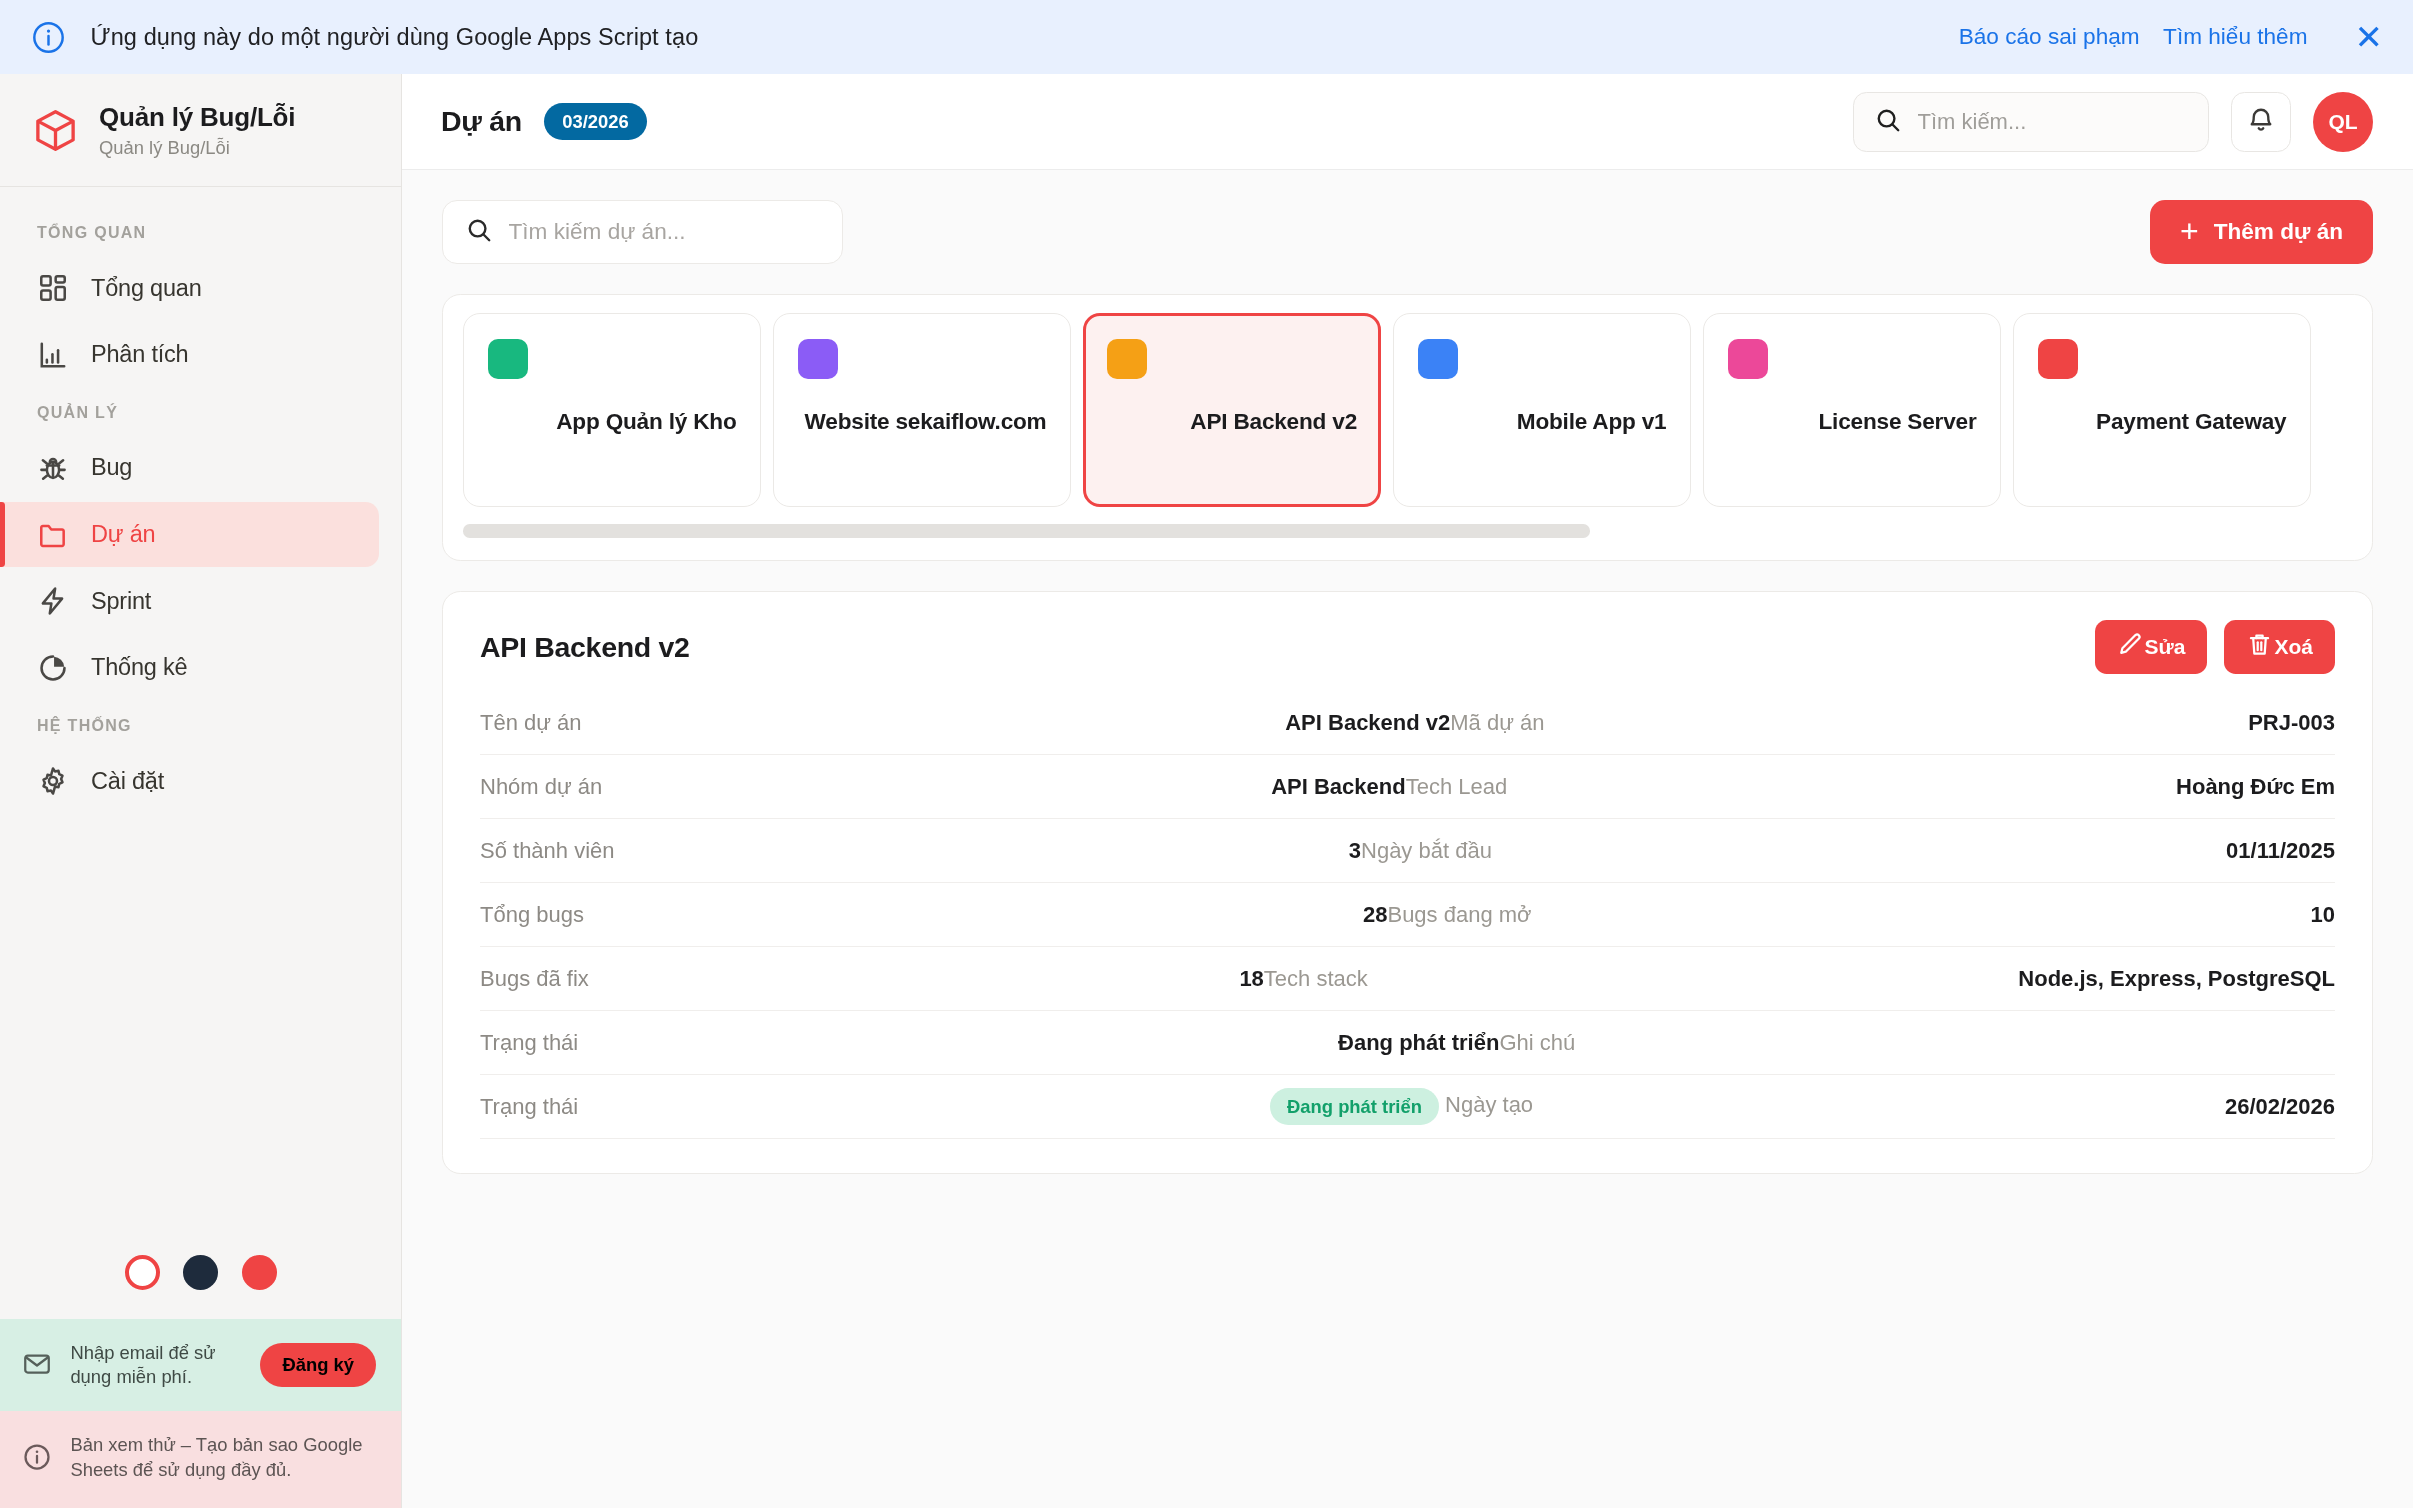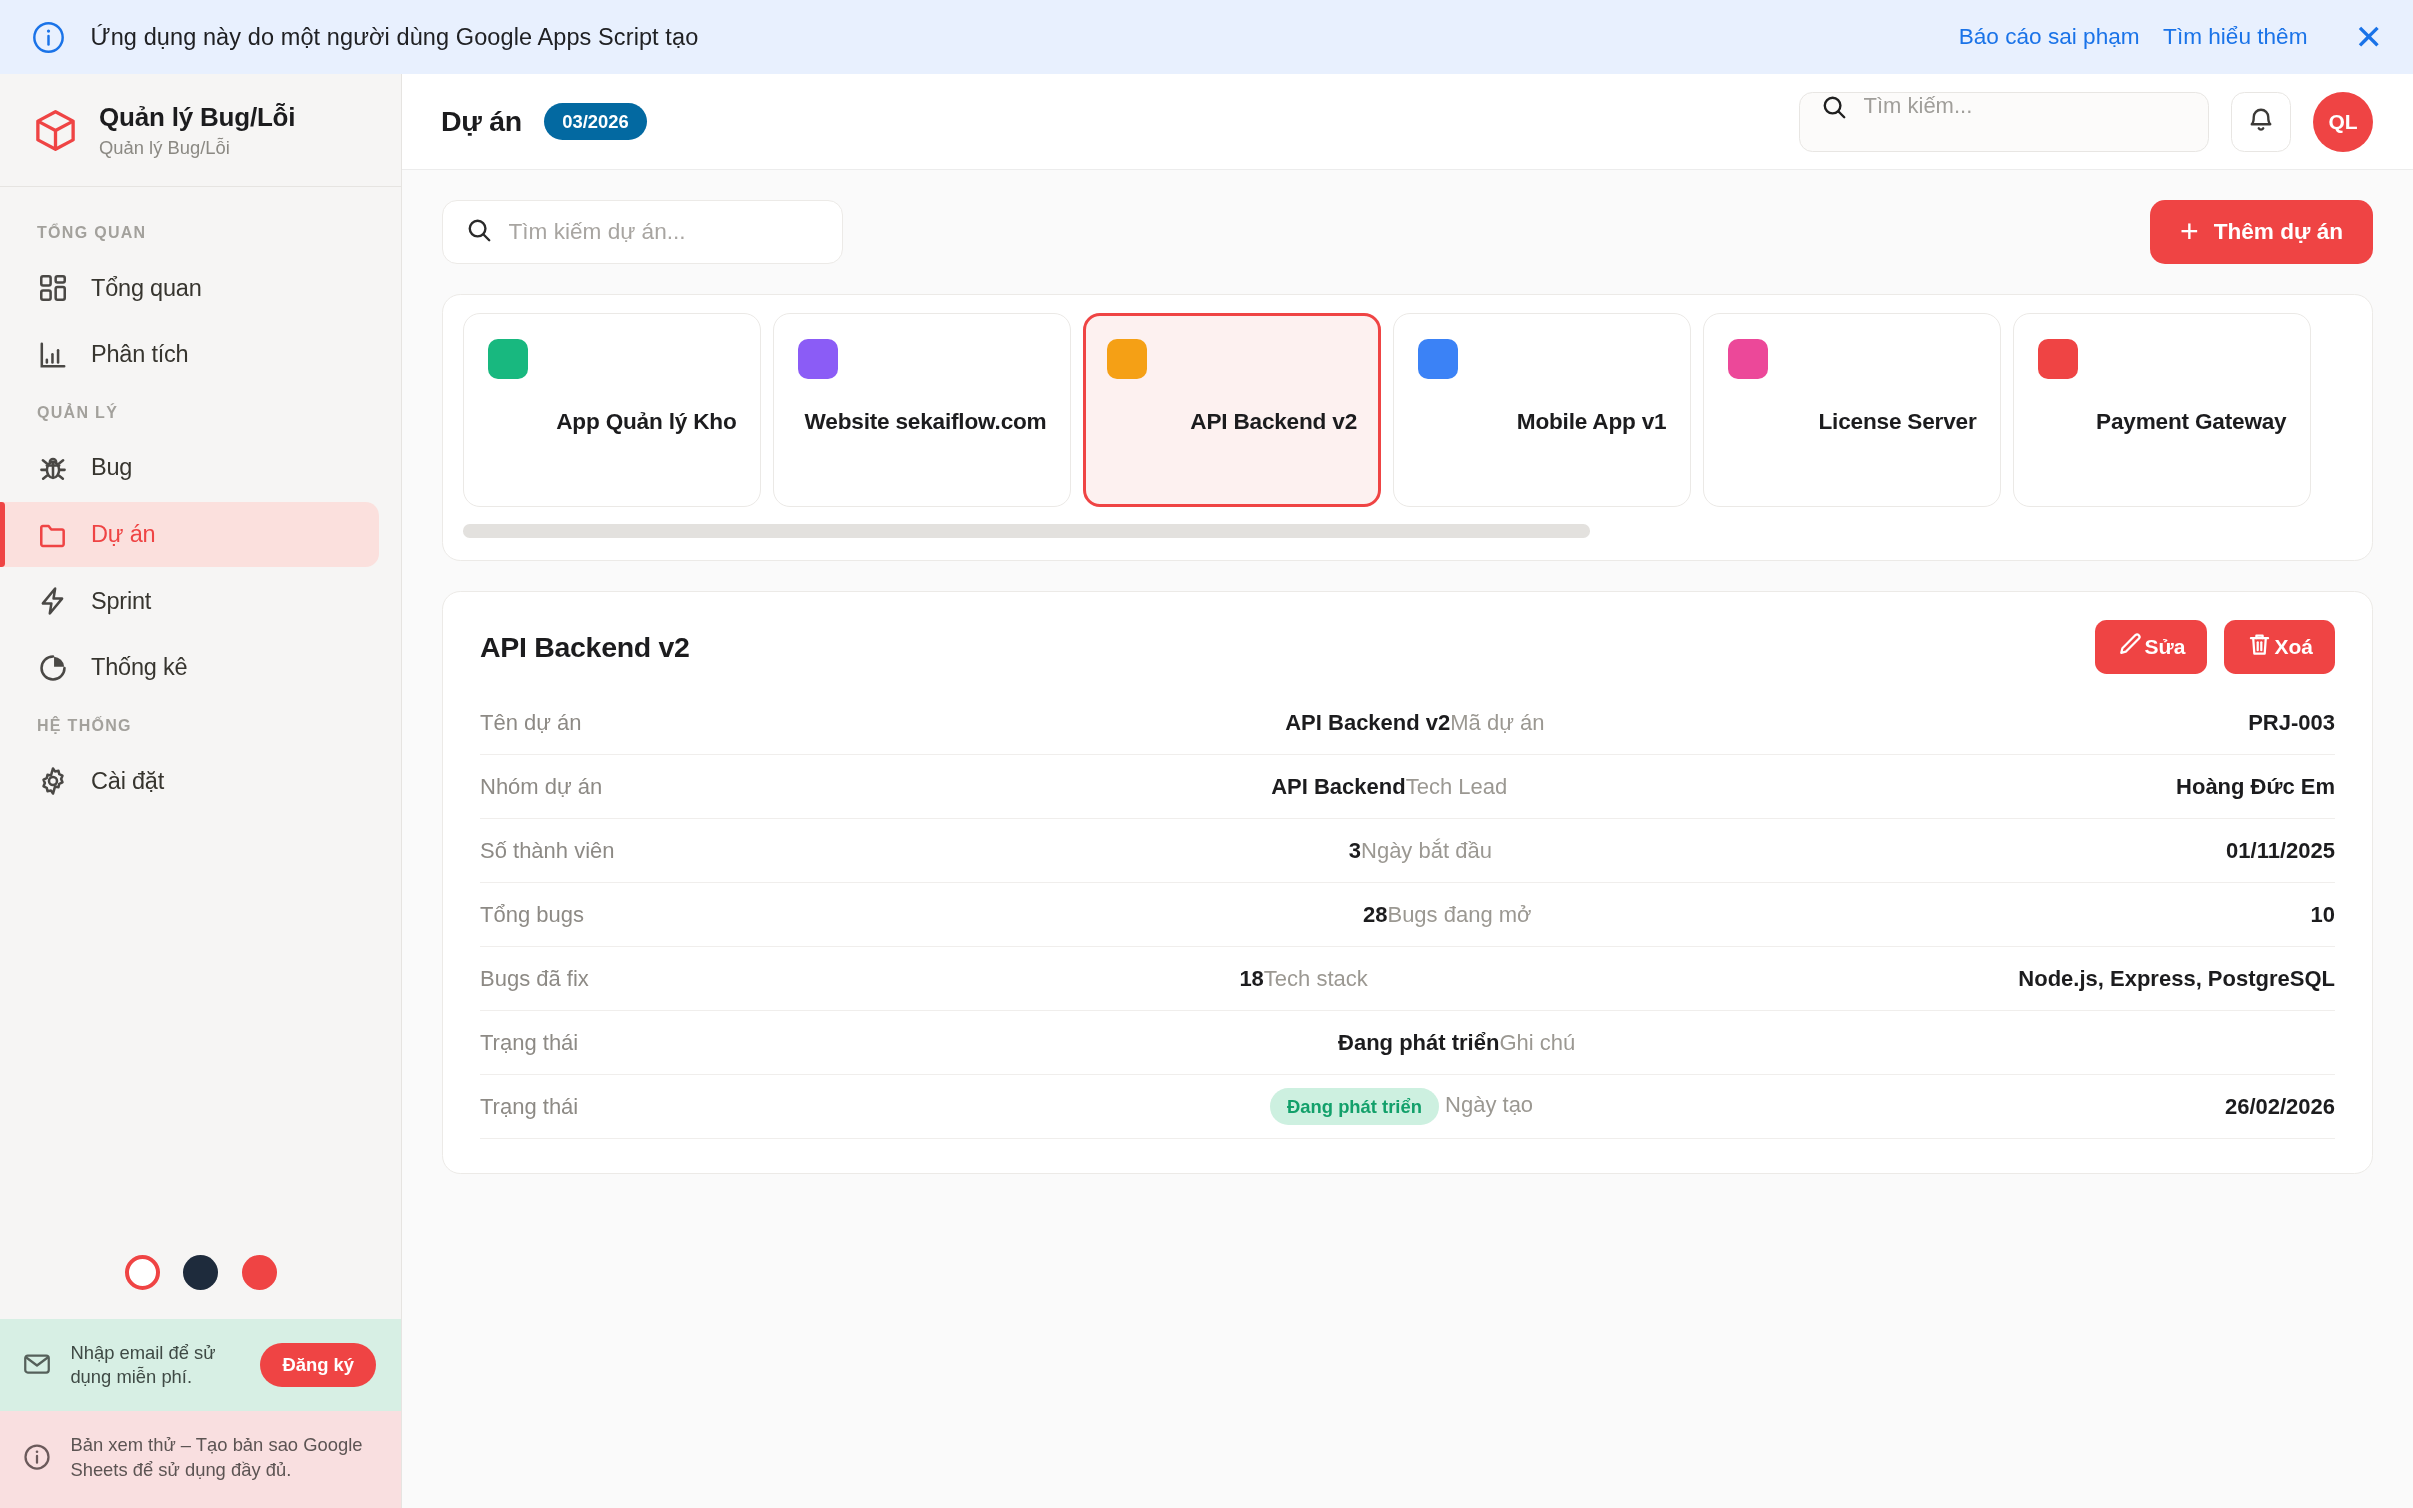--- a/index.html
+++ b/index.html
@@ -117,21 +117,21 @@
   .tdot.red { background: #ef4444; }
 
   .promo {
     background: #d7efe4;
     display: flex; align-items: center; gap: 18.4px;
     padding: 22px 25px 22px 22px;
   }
   .promo .ico svg { width: 30px; height: 30px; stroke: #55605a; fill: none; stroke-width: 1.8; }
   .promo-text { font-size: 18.4px; color: #3f4a45; line-height: 1.32; flex: 1 1 auto; }
   .promo-btn {
-    background: #ef4444; color: #ffffff;
+    background: #ef4444; color: #000000;
     font-size: 18.4px; font-weight: 700;
     border: none; border-radius: 25px;
     padding: 11px 22px; cursor: pointer;
     white-space: nowrap;
     font-family: "Liberation Sans", sans-serif;
   }
 
   .notice {
     background: #f9dfe0;
     display: flex; align-items: center; gap: 18.4px;
@@ -152,24 +152,24 @@
     gap: 22px;
   }
   .page-title { font-size: 28.5px; font-weight: 700; color: #1c1c1e; letter-spacing: -0.3px; }
   .period-badge {
     background: #0369a1; color: #fff;
     font-size: 18.4px; font-weight: 700;
     border-radius: 25px; padding: 7.5px 18.4px;
   }
   .top-spacer { flex: 1 1 auto; }
   .top-search {
-    width: 410px; height: 60px;
+    width: 356px; height: 60px;
     border: 0.8px solid #e8e6e3; border-radius: 13.4px;
     background: #fcfbfa;
-    display: flex; gap: 15px;
+    display: flex; align-items: center; gap: 15px;
     padding: 0 20px;
     cursor: text;
   }
   .top-search svg { width: 28.5px; height: 28.5px; stroke: #1f1f1f; fill:none; stroke-width: 2; flex:0 0 28.5px;}
   .top-search .ph { font-size: 22px; color: #a09e9a; }
   .bell-btn {
     width: 60px; height: 60px;
     border: 0.8px solid #e8e6e3; border-radius: 13.4px;
     background: #fff;
     display: flex; align-items: center; justify-content: center;

